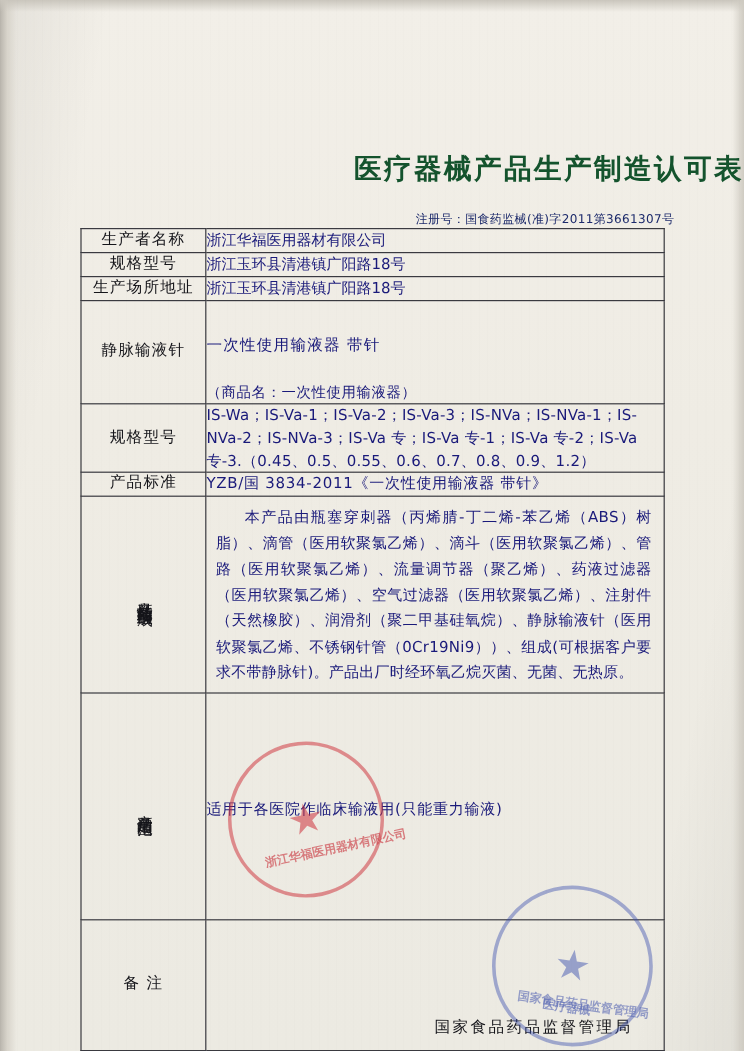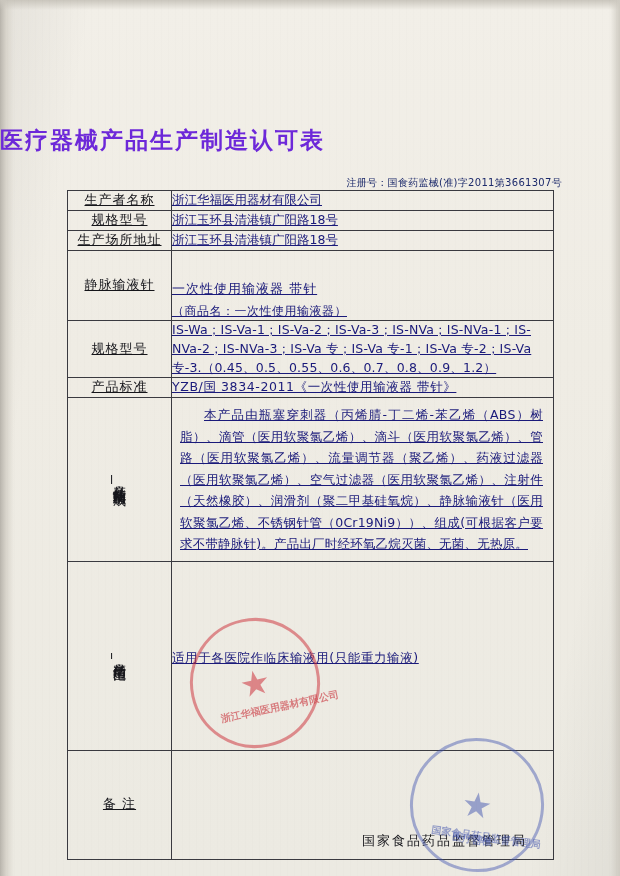--- a/index.html
+++ b/index.html
@@ -42,26 +42,26 @@
   .content {
     position: absolute;
     left: 0; top: 0;
     width: 620px; height: 876px;
   }
 
   .doc-title {
     position: absolute;
     left: 0; top: 125px;
     width: 620px;
-    text-align: left;
+    text-align: right;
     font-family: "DejaVu Sans", sans-serif;
     font-size: 23px;
     font-weight: bold;
     letter-spacing: 2px;
-    color: #6d28d9;
+    color: #14532d;
   }
   .reg-no {
     position: absolute;
     right: 58px;
     top: 164px;
     font-size: 10px;
     color: #1c2a6b;
     letter-spacing: 0.3px;
     white-space: nowrap;
     margin-top: 12px;
@@ -72,21 +72,20 @@
     left: 67px;
     top: 190px;
     width: 487px;
     border-collapse: collapse;
     table-layout: fixed;
   }
   table.main td {
     border: 1px solid #3a3a40;
     vertical-align: middle;
     padding: 0;
-    text-decoration: underline;
   }
   td.label {
     width: 104px;
     text-align: center;
     font-size: 13px;
     color: #15151a;
     letter-spacing: 1px;
     line-height: 1.45;
     padding: 4px 2px;
   }
@@ -101,21 +100,21 @@
 
   .label-vert {
     display: block;
     font-size: 13px;
     line-height: 1.32;
     letter-spacing: 1px;
   }
 
   
   .pn-line1 { font-size: 13px; letter-spacing: 1px; margin-top: 28px; }
-  .pn-line2 { font-size: 12px; margin-top: 4px; letter-spacing: 0.5px; }
+  .pn-line2 { font-size: 12px; margin-top: 20px; letter-spacing: 0.5px; }
 
   .spec-text {
     font-family: "DejaVu Sans", sans-serif;
     font-size: 12px;
     line-height: 1.7;
     letter-spacing: 0.2px;
   }
   .std-text {
     font-size: 13px;
     letter-spacing: 0.6px;

